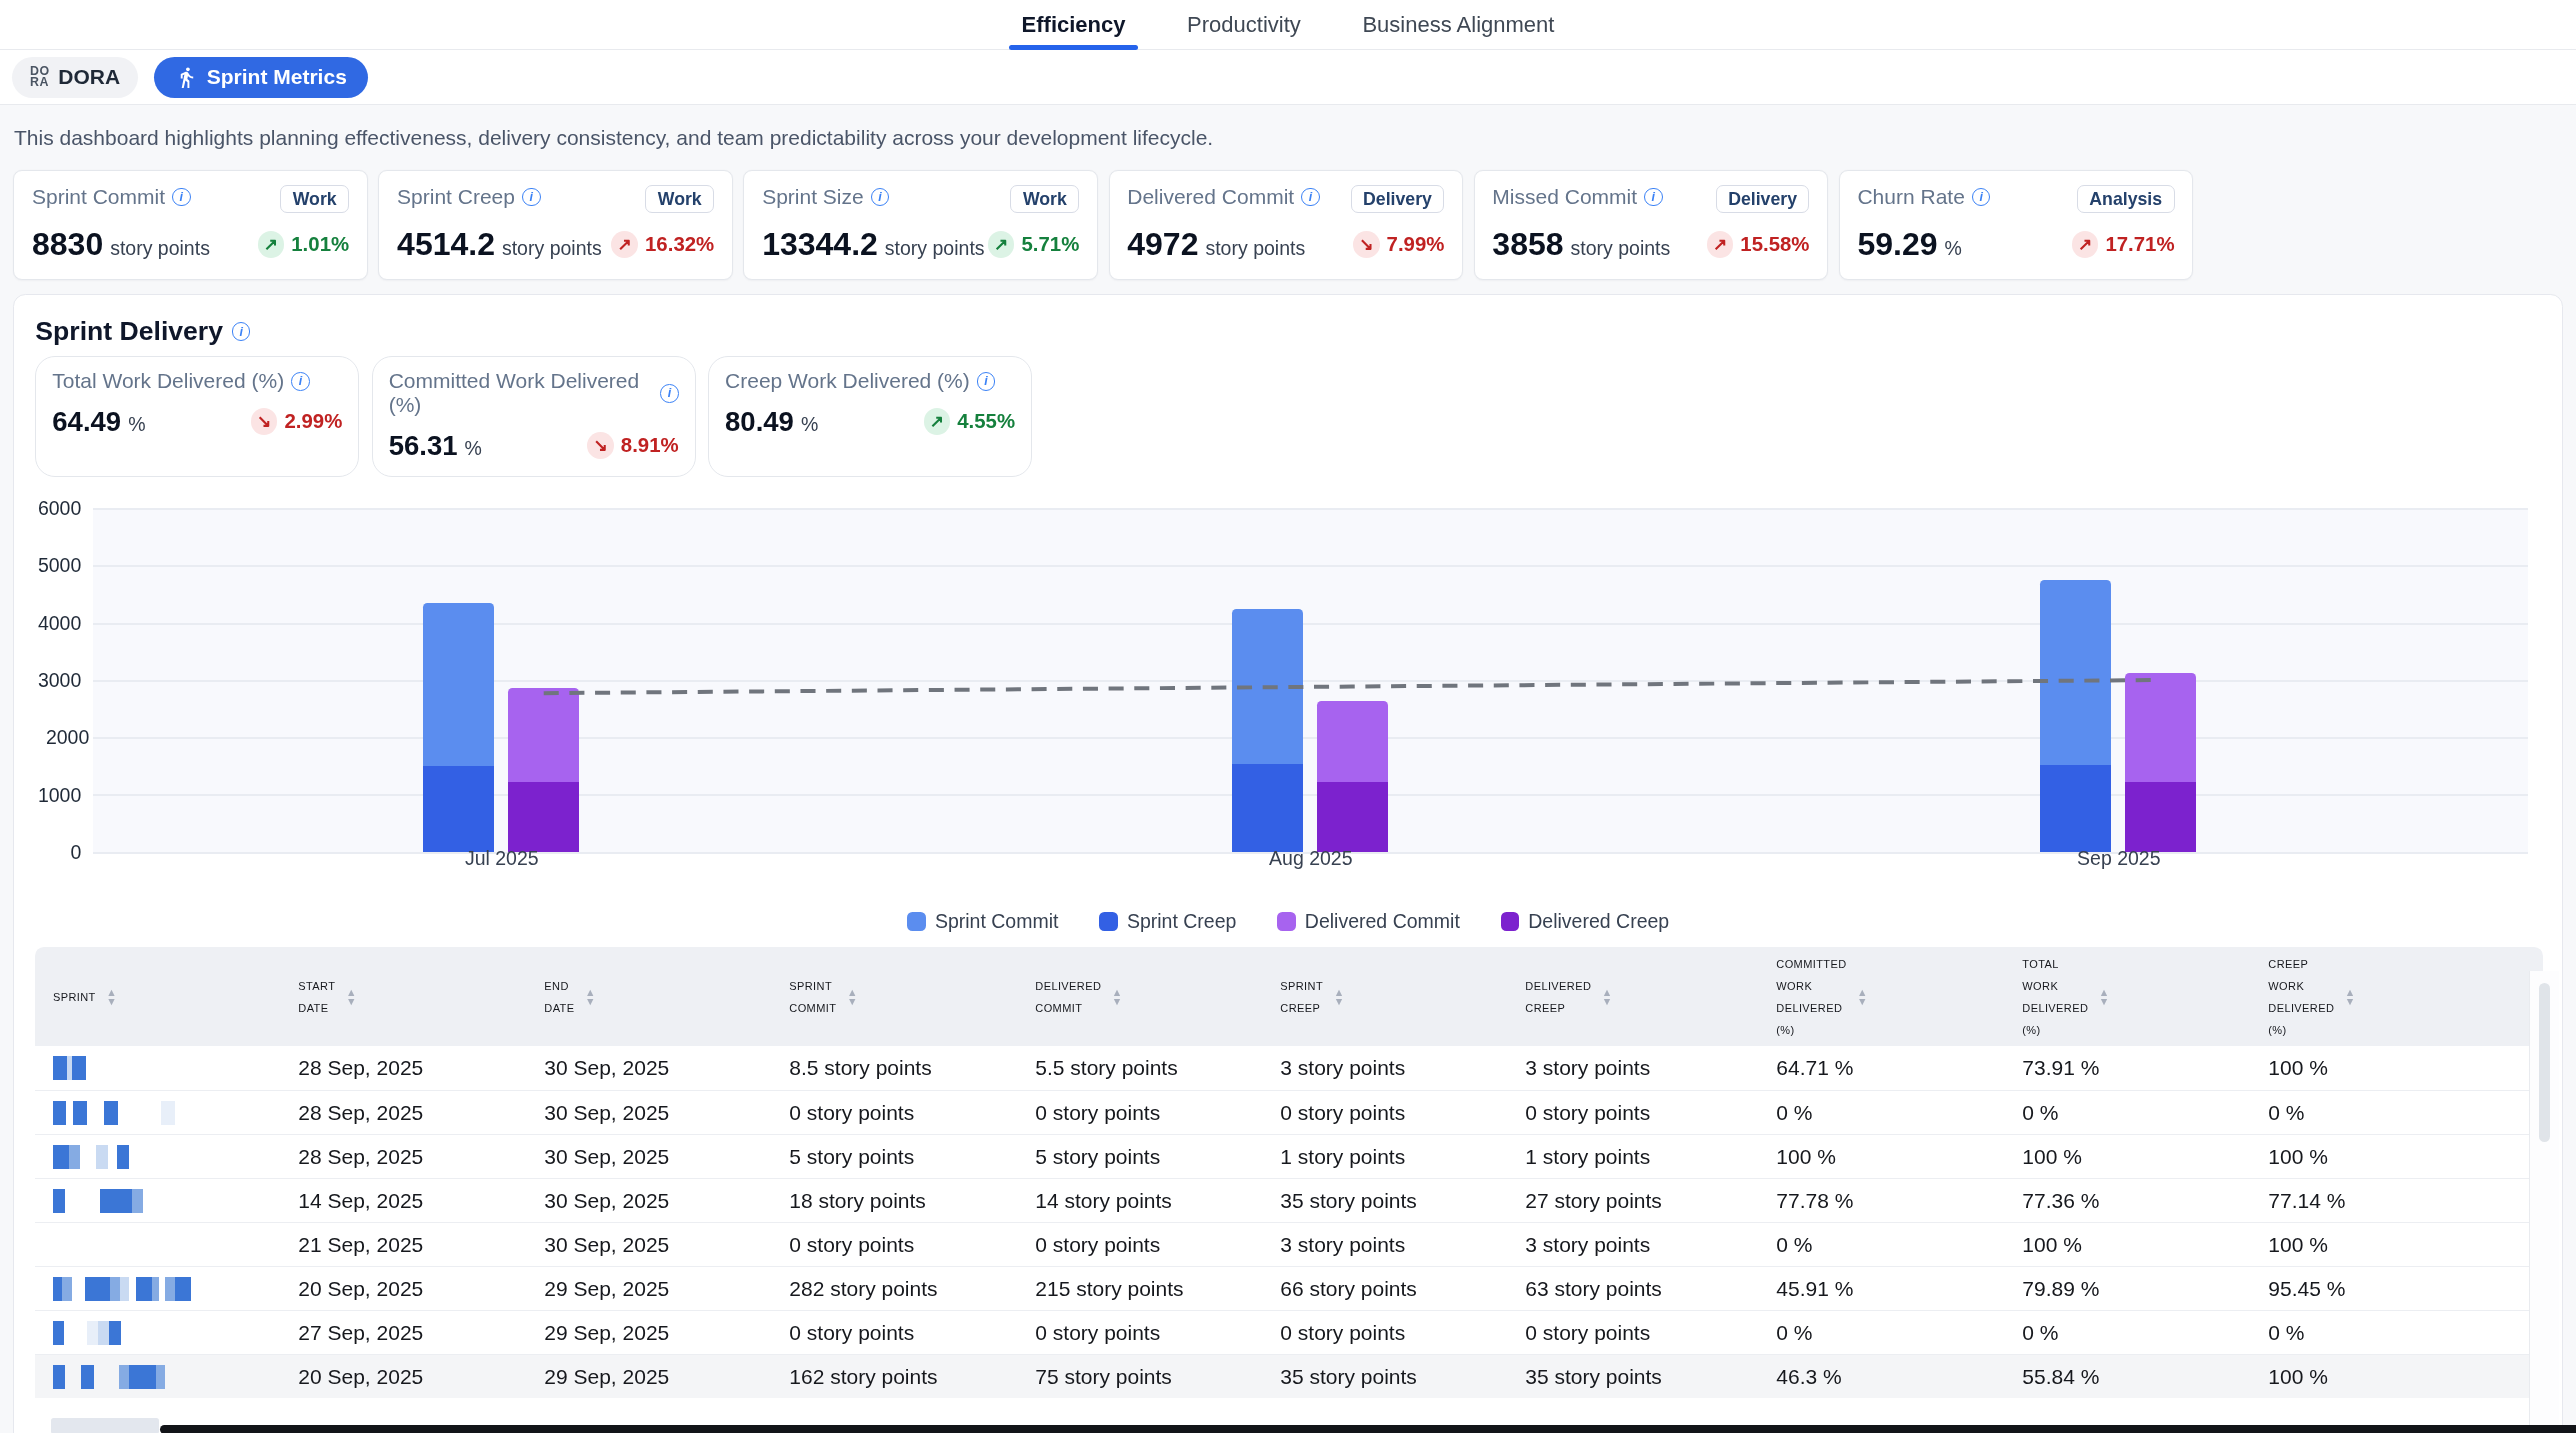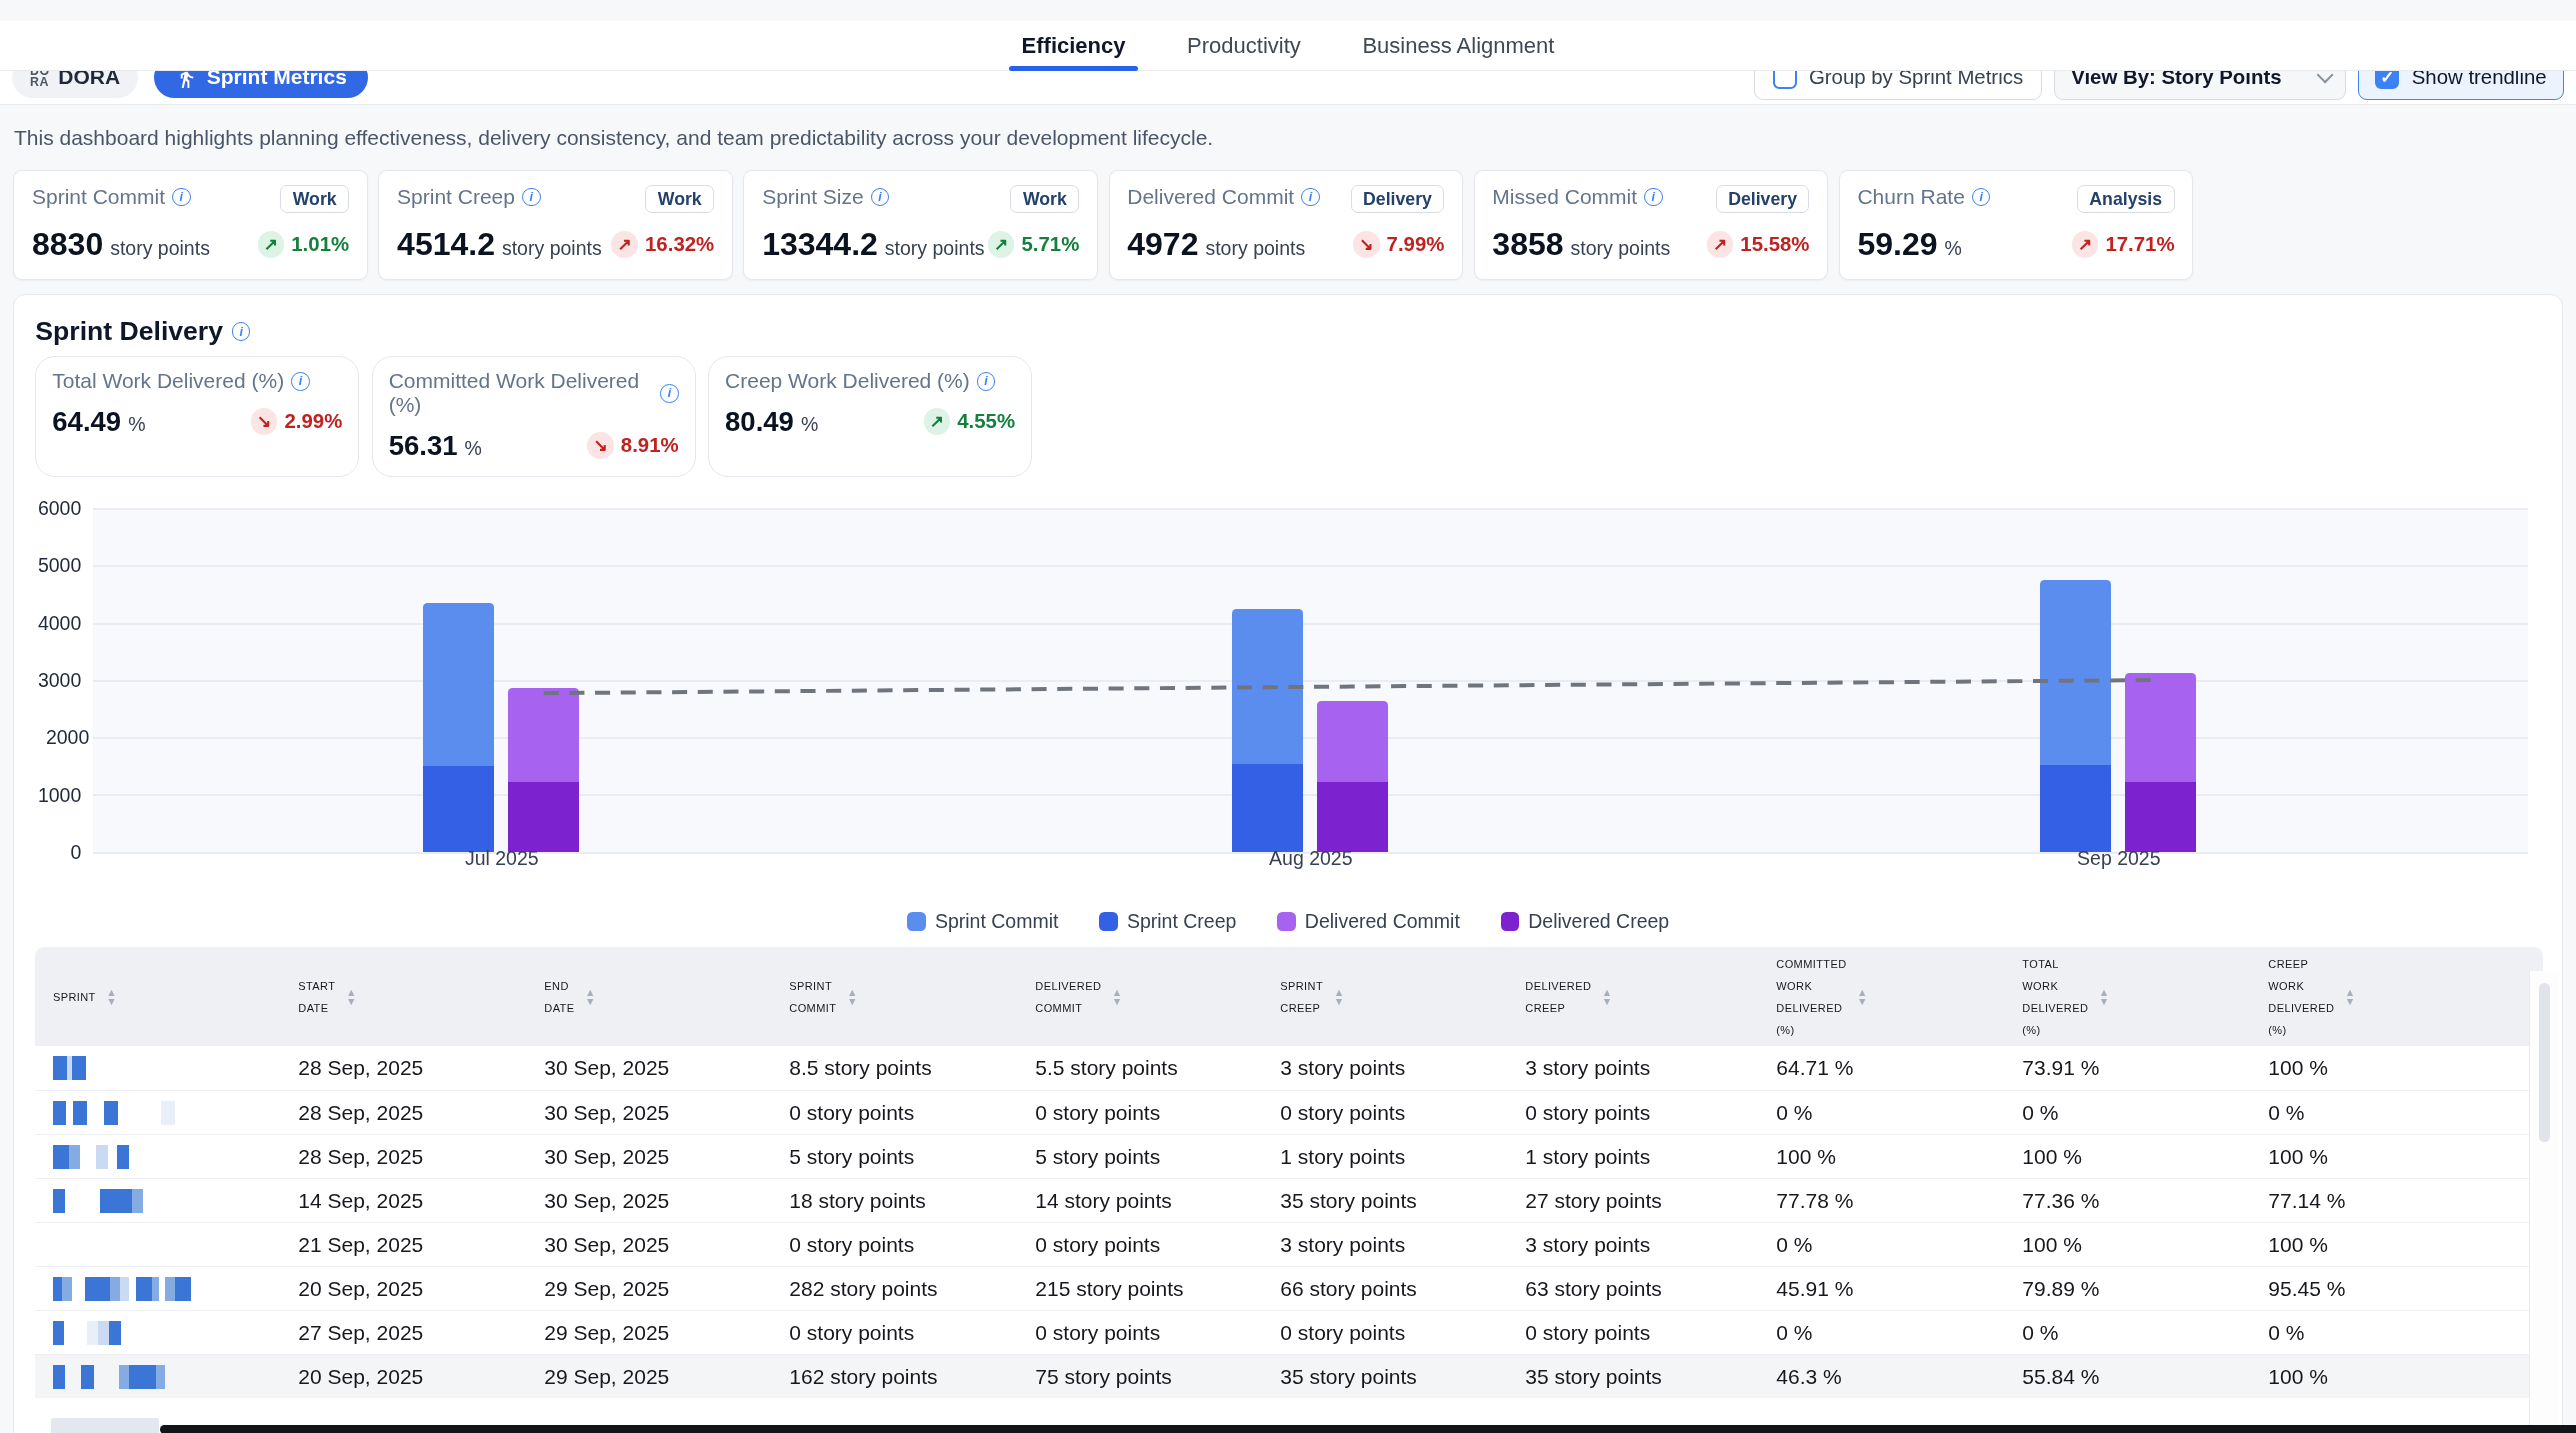--- a/index.html
+++ b/index.html
@@ -1,20 +1,20 @@
 <!DOCTYPE html>
 <html style="font-size:14px"><head>
 <meta charset="utf-8">
 <style>
   * { margin:0; padding:0; box-sizing:border-box; }
   html,body { width:2576px; height:1434px; overflow:hidden; }
   body { font-family:"Liberation Sans", sans-serif; background:#f7f8fa; position:relative; color:#111827; }
 
   
-  .tabsbar { position:absolute; left:0; top:0; width:2576px; height:50px; background:#fff; border-bottom:1.8px solid #e8eaee; display:flex; justify-content:center; align-items:center; gap:51px; z-index:5;margin-top:21px; }
+  .tabsbar { position:absolute; left:0; top:0; width:2576px; height:50px; background:#fff; border-bottom:1.8px solid #e8eaee; display:flex; justify-content:center; align-items:center; gap:51px; z-index:5; }
   .tab { font-size:22px; color:#3f4854; cursor:pointer; position:relative; padding:0 5.3px; height:48px; display:flex; align-items:center; }
   .tab.active { color:#0f172a; font-weight:bold; }
   .tab.active::after { content:""; position:absolute; left:-7px; right:-7px; bottom:-1.8px; height:5.3px; background:#2563eb; border-radius:3.5px; }
 
   
   .toolbar { position:absolute; left:0; top:50px; width:2576px; height:55px; background:#fff; border-bottom:1.8px solid #e8eaee; display:flex; align-items:center; padding:0 12.4px; z-index:4; }
   .chip-dora { display:flex; align-items:center; gap:8.9px; background:#f1f2f5; border-radius:23px; height:41px; padding:0 17.7px; font-size:21px; font-weight:bold; color:#1f2937; cursor:pointer; }
   .dora-logo { display:flex; flex-direction:column; line-height:10.6px; font-size:12.4px; font-weight:900; color:#4b5563; letter-spacing:0.4px; }
   .btn-sprint { display:flex; align-items:center; gap:8.9px; background:#3069e3; color:#fff; border:none; border-radius:23px; height:41px; padding:0 21px; font-size:21px; font-weight:bold; margin-left:16px; cursor:pointer; font-family:inherit; }
   .toolbar-right { margin-left:auto; display:flex; align-items:center; gap:12.4px; }
@@ -100,34 +100,20 @@
         <span>RA</span>
       </span>
     <span>DORA</span>
   </div>
   <button class="btn-sprint">
     <svg width="23" height="23" viewBox="0 0 24 24" fill="#ffffff">
         <path d="M13.5 5.5c1.1 0 2-.9 2-2s-.9-2-2-2-2 .9-2 2 .9 2 2 2zM9.8 8.9L7 23h2.1l1.8-8 2.1 2v6h2v-7.5l-2.1-2 .6-3C14.8 12 16.8 13 19 13v-2c-1.9 0-3.5-1-4.3-2.4l-1-1.6c-.4-.6-1-1-1.7-1-.3 0-.5.1-.8.1L6 8.3V13h2V9.6l1.8-.7z"></path>
       </svg>
     <span>Sprint Metrics</span>
   </button>
-  <div class="toolbar-right">
-    <div class="ctl ctl-group">
-      <span class="cbx"></span>
-      <span>Group by Sprint Metrics</span>
-    </div>
-    <div class="ctl ctl-view">
-      <span>View By: Story Points</span>
-      <span class="chev"></span>
-    </div>
-    <div class="ctl ctl-trend">
-      <span class="cbx checked">✓</span>
-      <span>Show trendline</span>
-    </div>
-  </div>
 </div>
 
 <div class="descr">This dashboard highlights planning effectiveness, delivery consistency, and team predictability across your development lifecycle.</div>
 
 <div class="metrics" id="metrics">
   <div class="mcard">
     <div class="mcard-top">
       <span class="mtitle">Sprint Commit
         <span class="icon-info">i</span></span>
       <span class="badge">Work</span>

